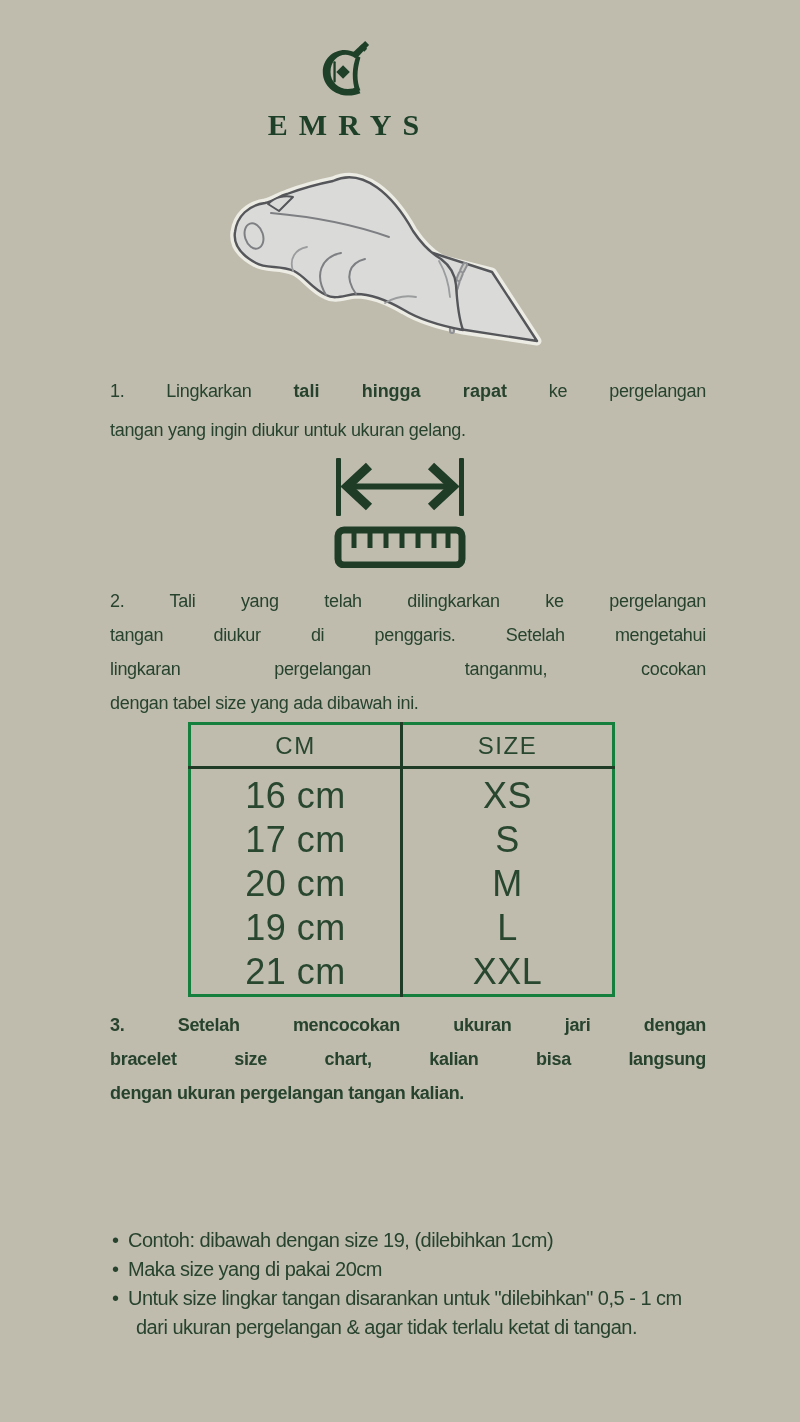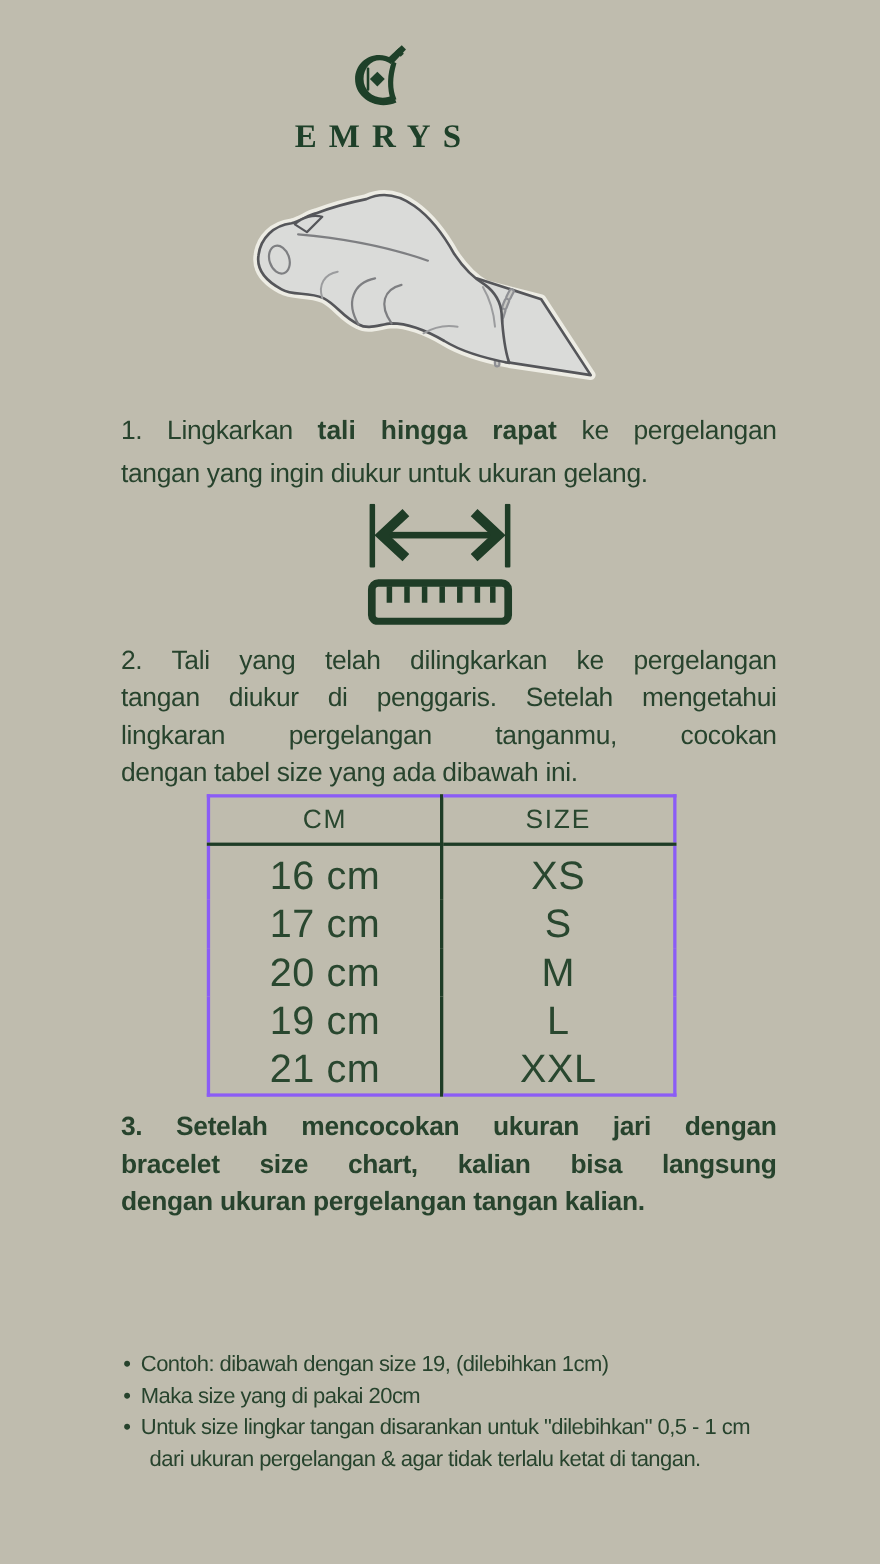--- a/index.html
+++ b/index.html
@@ -6,34 +6,34 @@
   body{width:800px;height:1422px;position:relative;background:#bfbcae;
        font-family:"Liberation Sans", sans-serif;color:#24422c;overflow:hidden;}
   .abs{position:absolute;}
 
   
   .logo-wrap{top:40px;left:0;width:687px;text-align:center;}
   .brand-name{margin-top:8px;font-family:"Liberation Serif", serif;font-weight:600;
               font-size:30px;letter-spacing:11px;padding-left:11px;color:#1e4029;}
 
   
-  .step{left:110px;width:596px;font-size:24px;letter-spacing:-0.3px;color:#27432d;}
+  .step{left:110px;width:596px;font-size:18px;letter-spacing:-0.3px;color:#27432d;}
   .step > div{text-align:justify;text-align-last:justify;line-height:34px;white-space:nowrap;}
   .step > div:last-child{text-align-last:left;}
   .step1{top:372px;}
   .step1 > div{line-height:39px;}
   .step2{top:584px;}
   .step3{top:1008px;font-weight:bold;}
   .b{font-weight:bold;letter-spacing:0;}
 
   
   .size-table{left:188px;top:722px;width:427px;border-collapse:collapse;table-layout:fixed;
               color:#29472f;}
   .size-table,.size-table th,.size-table td{border:0;}
-  .size-table{border:3px solid #8b5cf6;}
+  .size-table{border:3px solid #15803d;}
   .size-table th{height:39px;font-size:24px;font-weight:400;letter-spacing:1.5px;
                  border-bottom:3px solid #1e3c26;}
   .size-table th:first-child,.size-table td:first-child{border-right:3px solid #1e3c26;}
   .size-table td{height:41px;font-size:36px;text-align:center;letter-spacing:0.5px;}
   .size-table tbody tr:first-child td{padding-top:6px;}
 
   
   .notes{left:112px;top:1226px;width:626px;font-size:20px;letter-spacing:-0.5px;color:#27432d;}
   .note{display:flex;align-items:flex-start;line-height:29px;}
   .note .marker{width:16px;flex:0 0 16px;}

